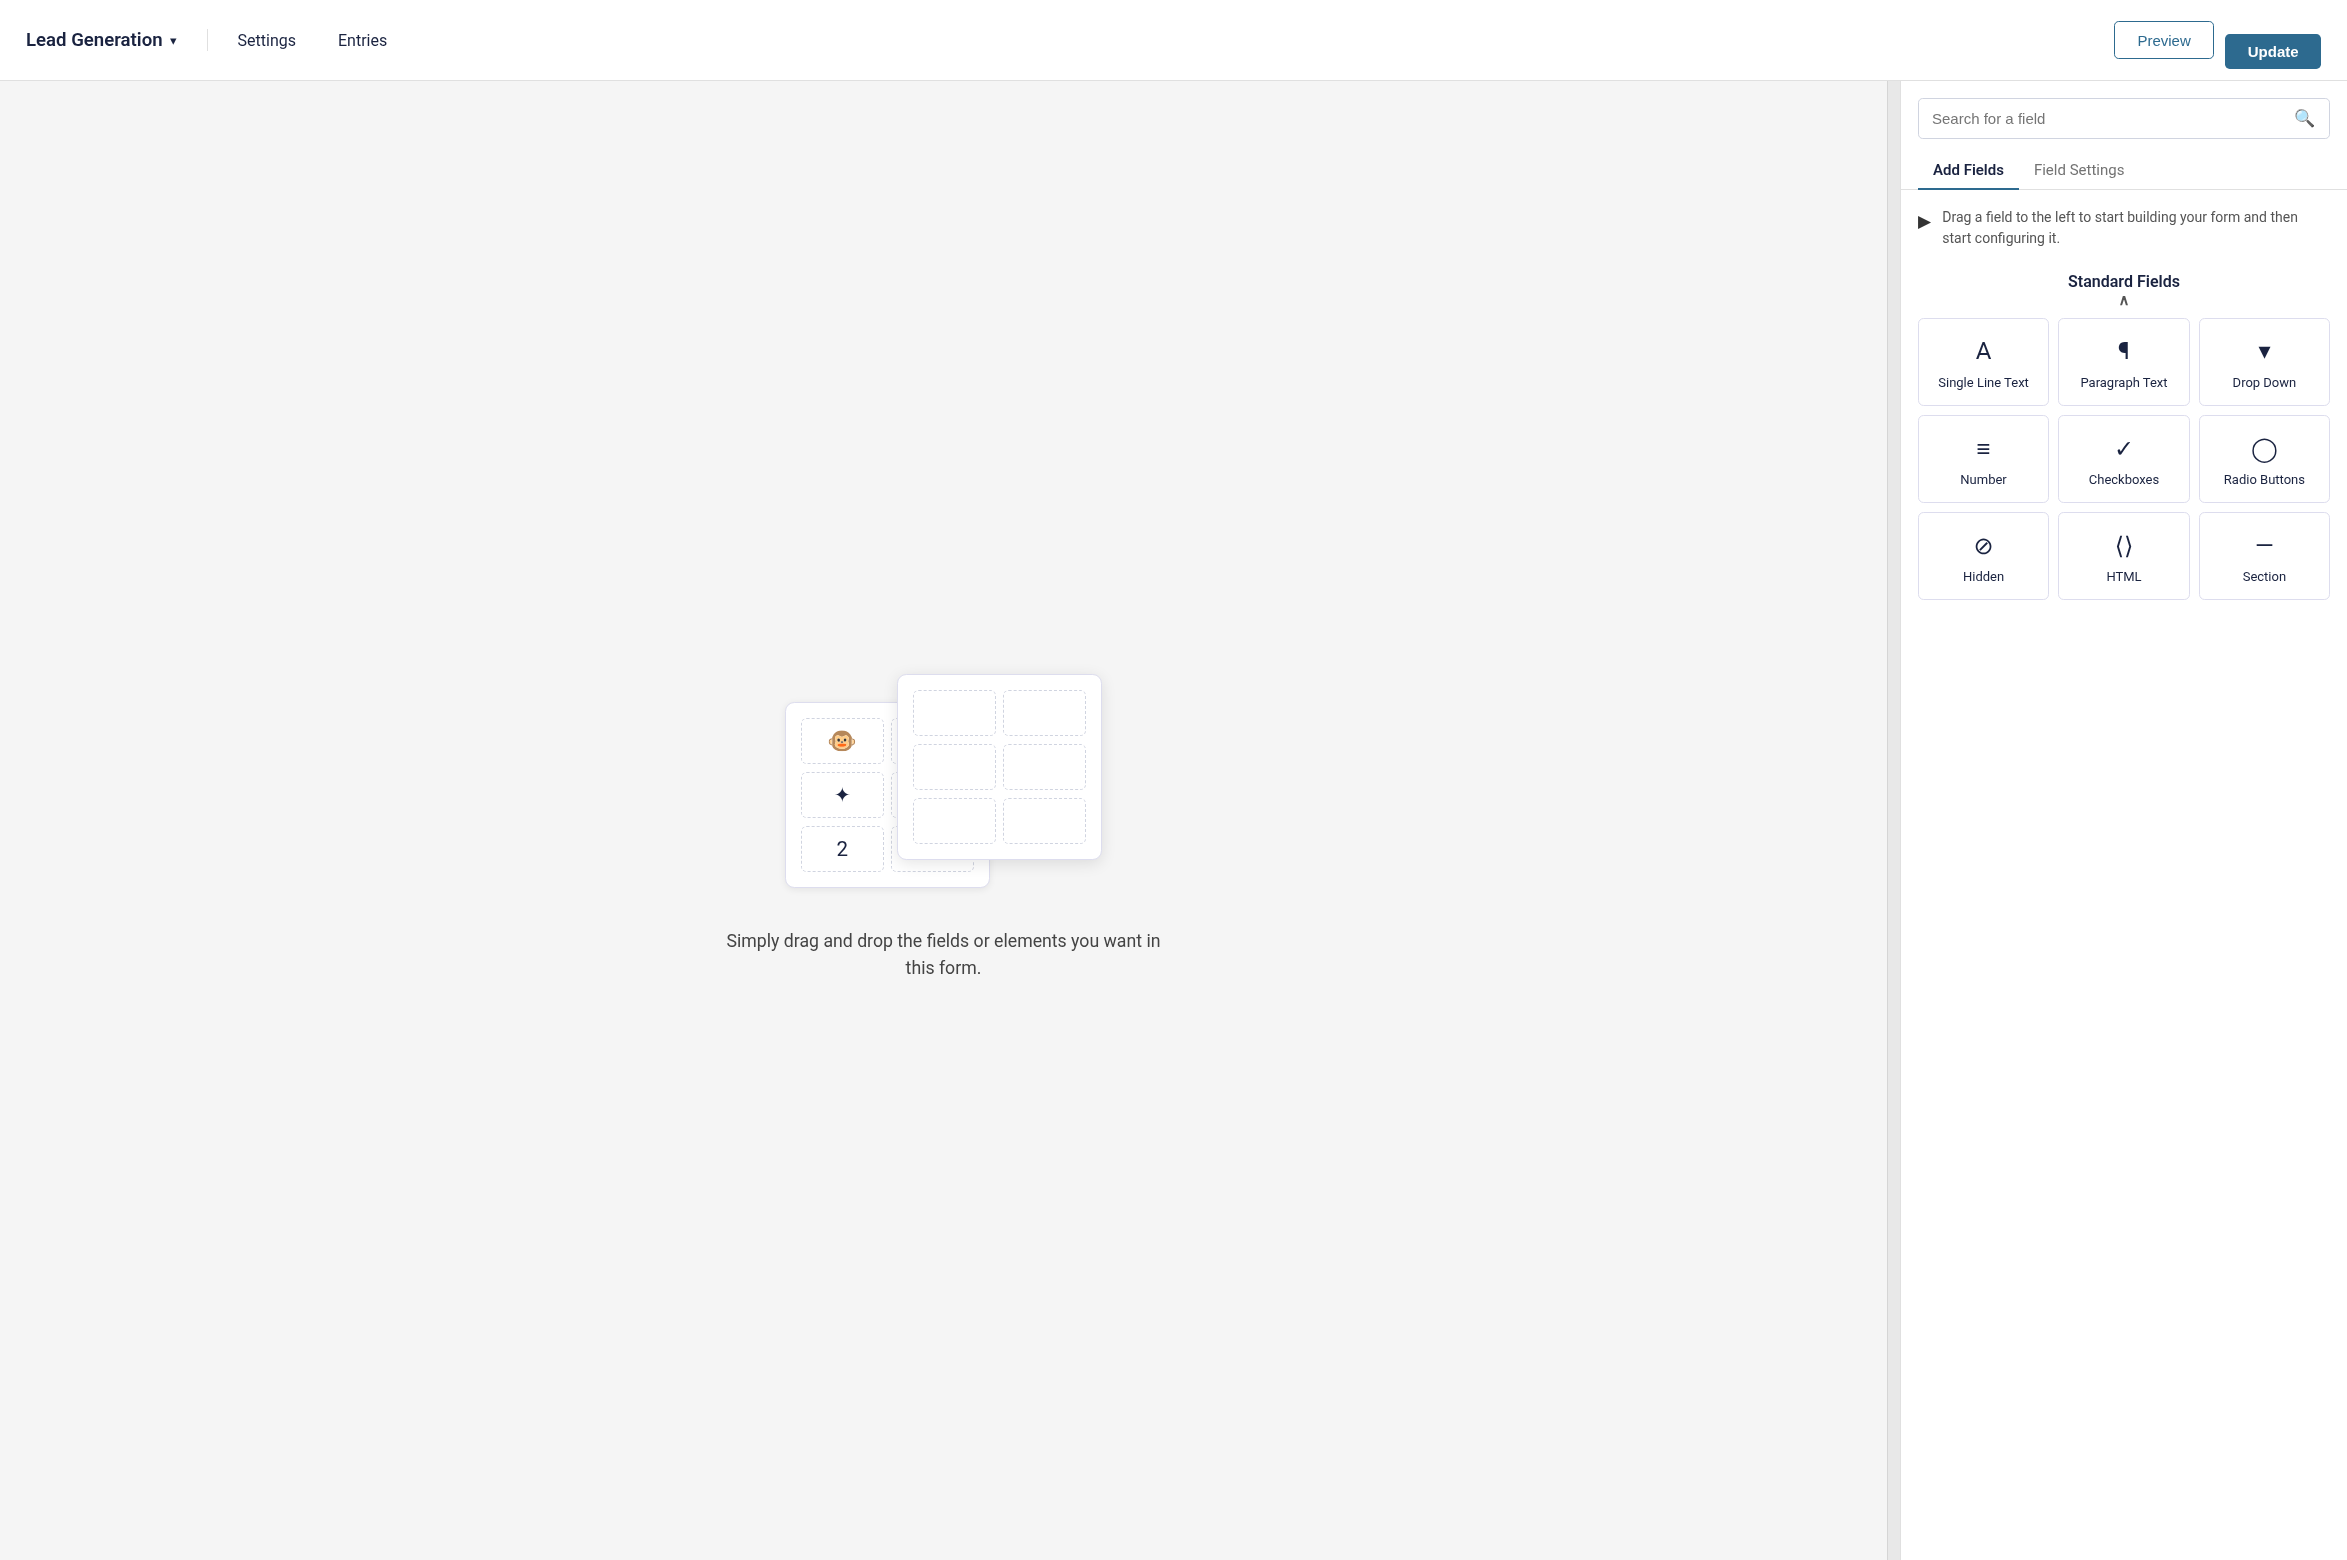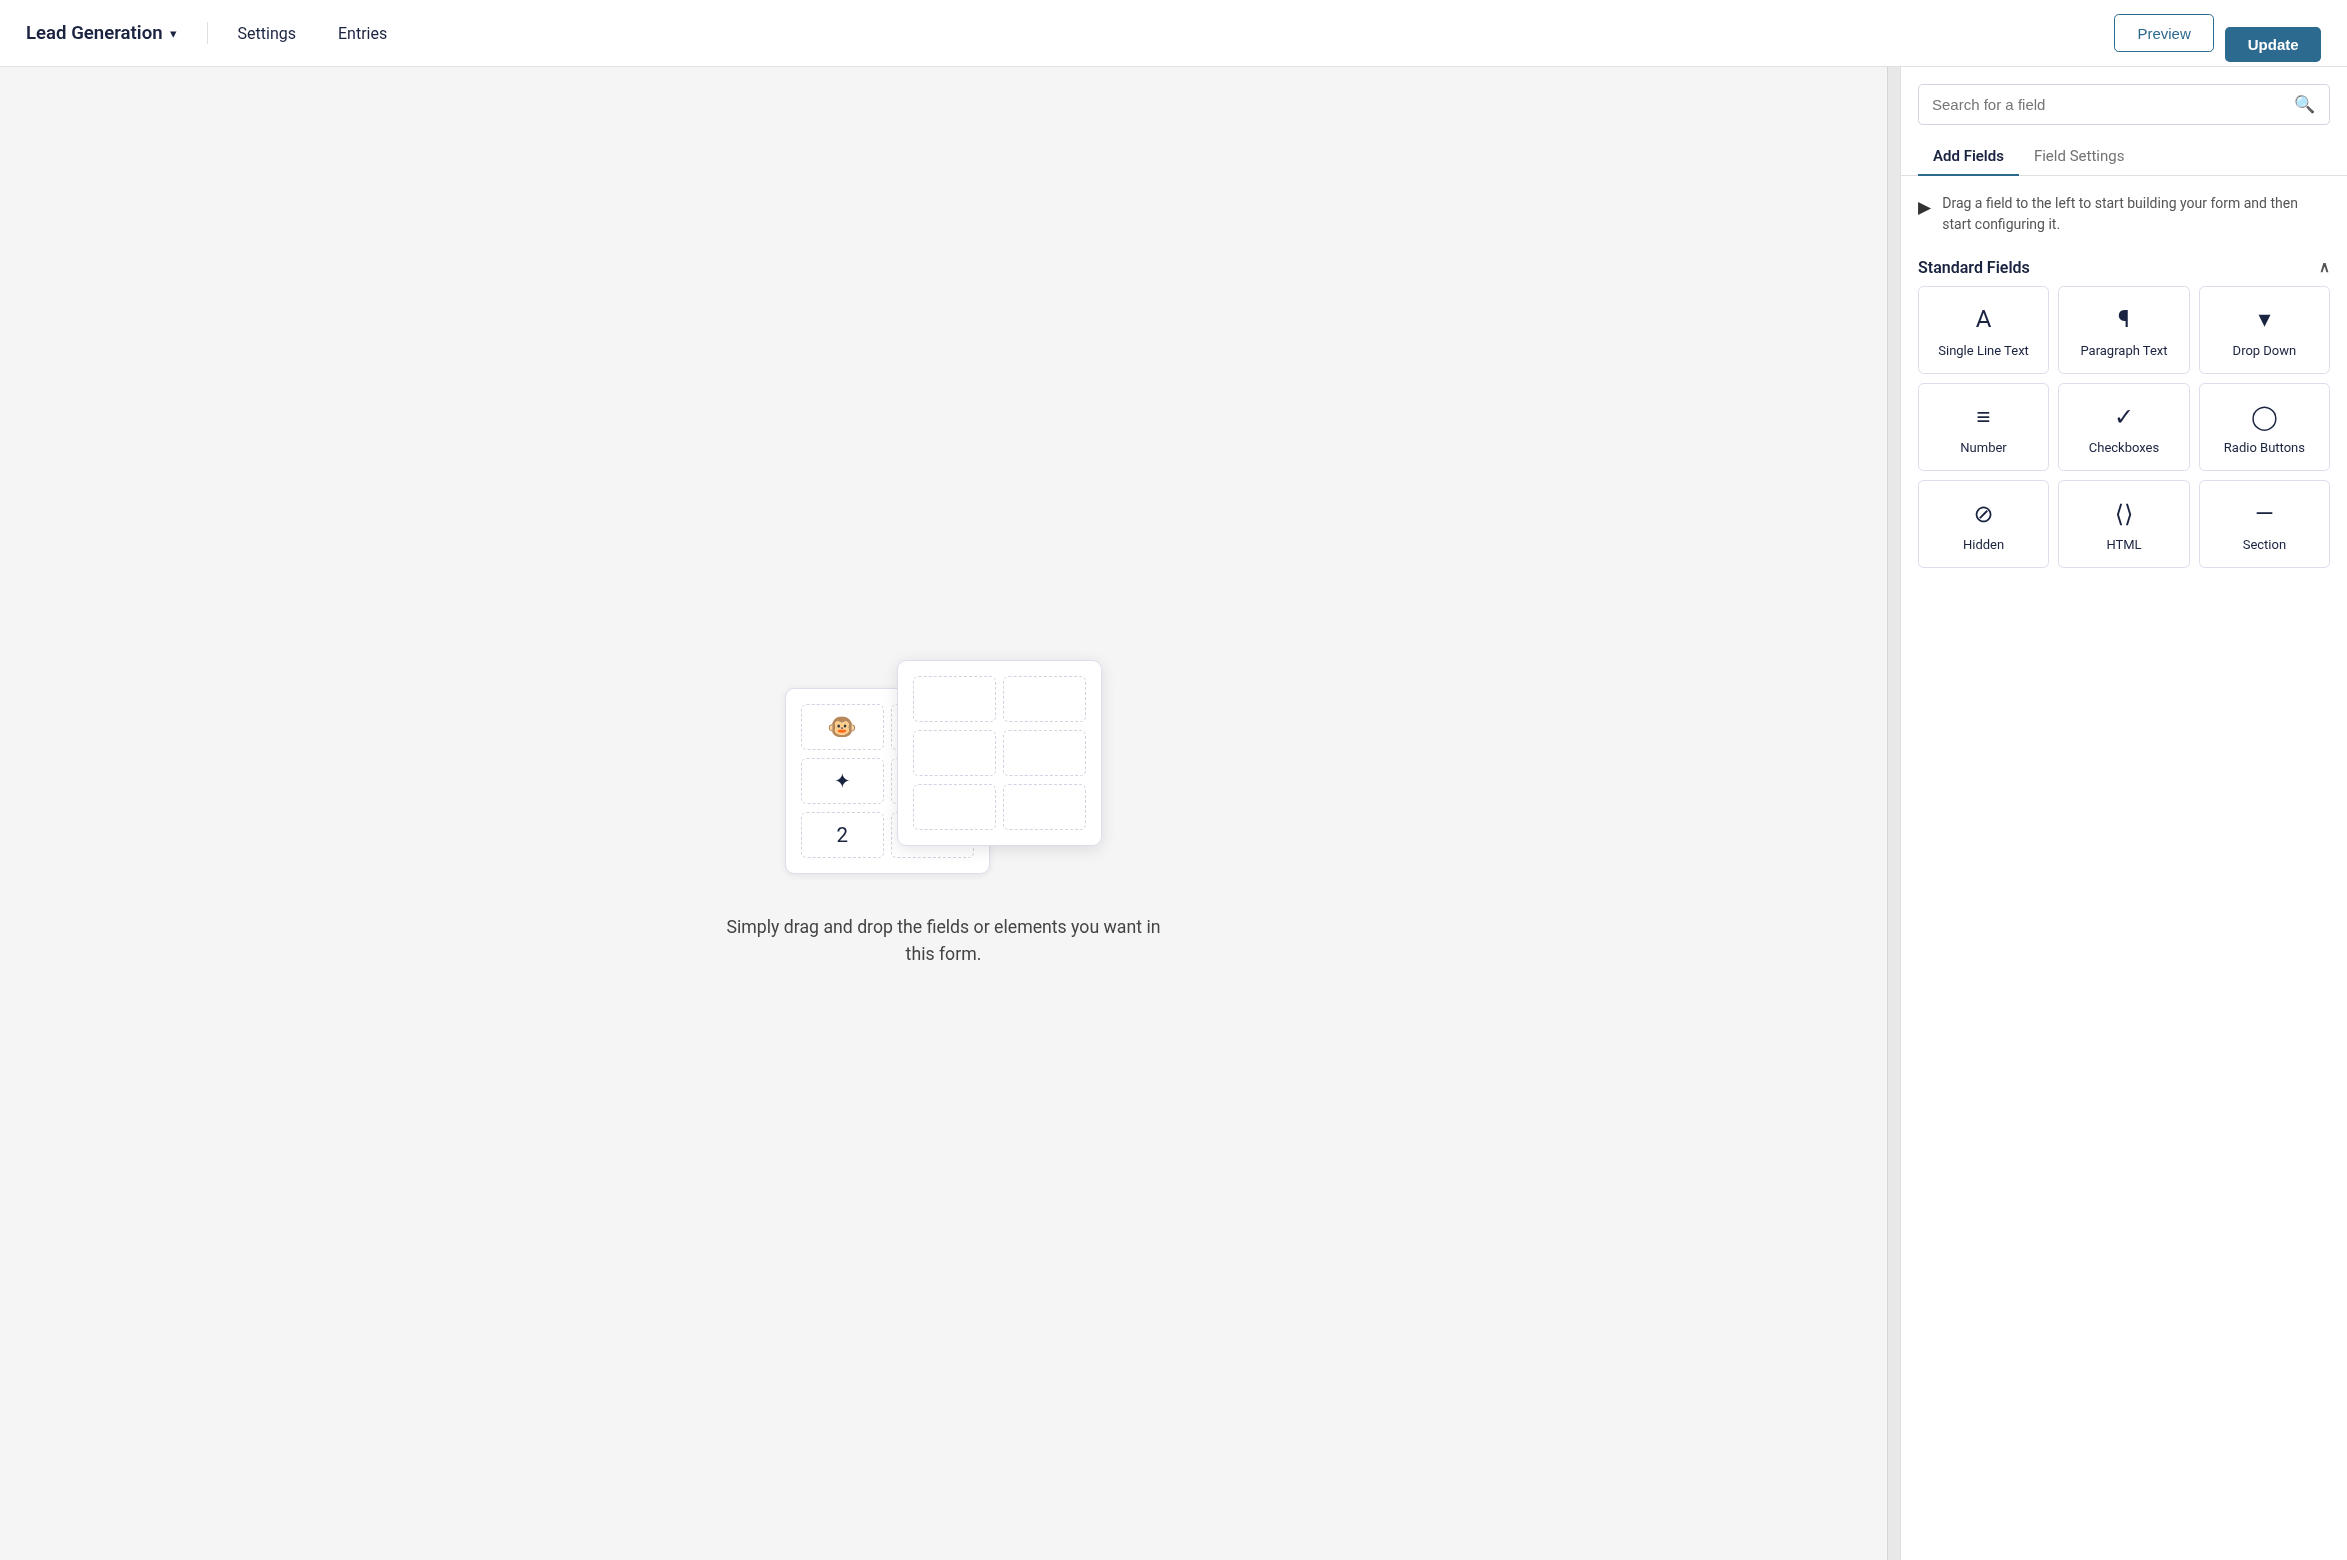--- a/index.html
+++ b/index.html
@@ -5,21 +5,21 @@
     * { box-sizing: border-box; margin: 0; padding: 0; }
     body { font-family: -apple-system, BlinkMacSystemFont, 'Segoe UI', Roboto, sans-serif; background: #f5f5f5; color: #1a2340; }
 
     
     .header {
       display: flex;
       align-items: center;
       justify-content: space-between;
       background: #fff;
       border-bottom: 0.9px solid #e0e0e0;
-      height: 67px;
+      height: 81px;
       padding: 0 26px;
     }
     .header-left {
       display: flex;
       align-items: center;
       gap: 0;
     }
     .form-title-area {
       display: flex;
       align-items: center;
@@ -257,20 +257,21 @@
     }
 
     .fields-section-header {
       display: flex;
       align-items: center;
       justify-content: space-between;
       padding: 13px 0 9.3px 0;
       font-size: 16px;
       font-weight: 600;
       cursor: pointer;
+      flex-direction: column;
     }
 
     .chevron-up {
       font-size: 15px;
       color: #555;
     }
 
     .fields-grid {
       display: grid;
       grid-template-columns: repeat(3, 1fr);

